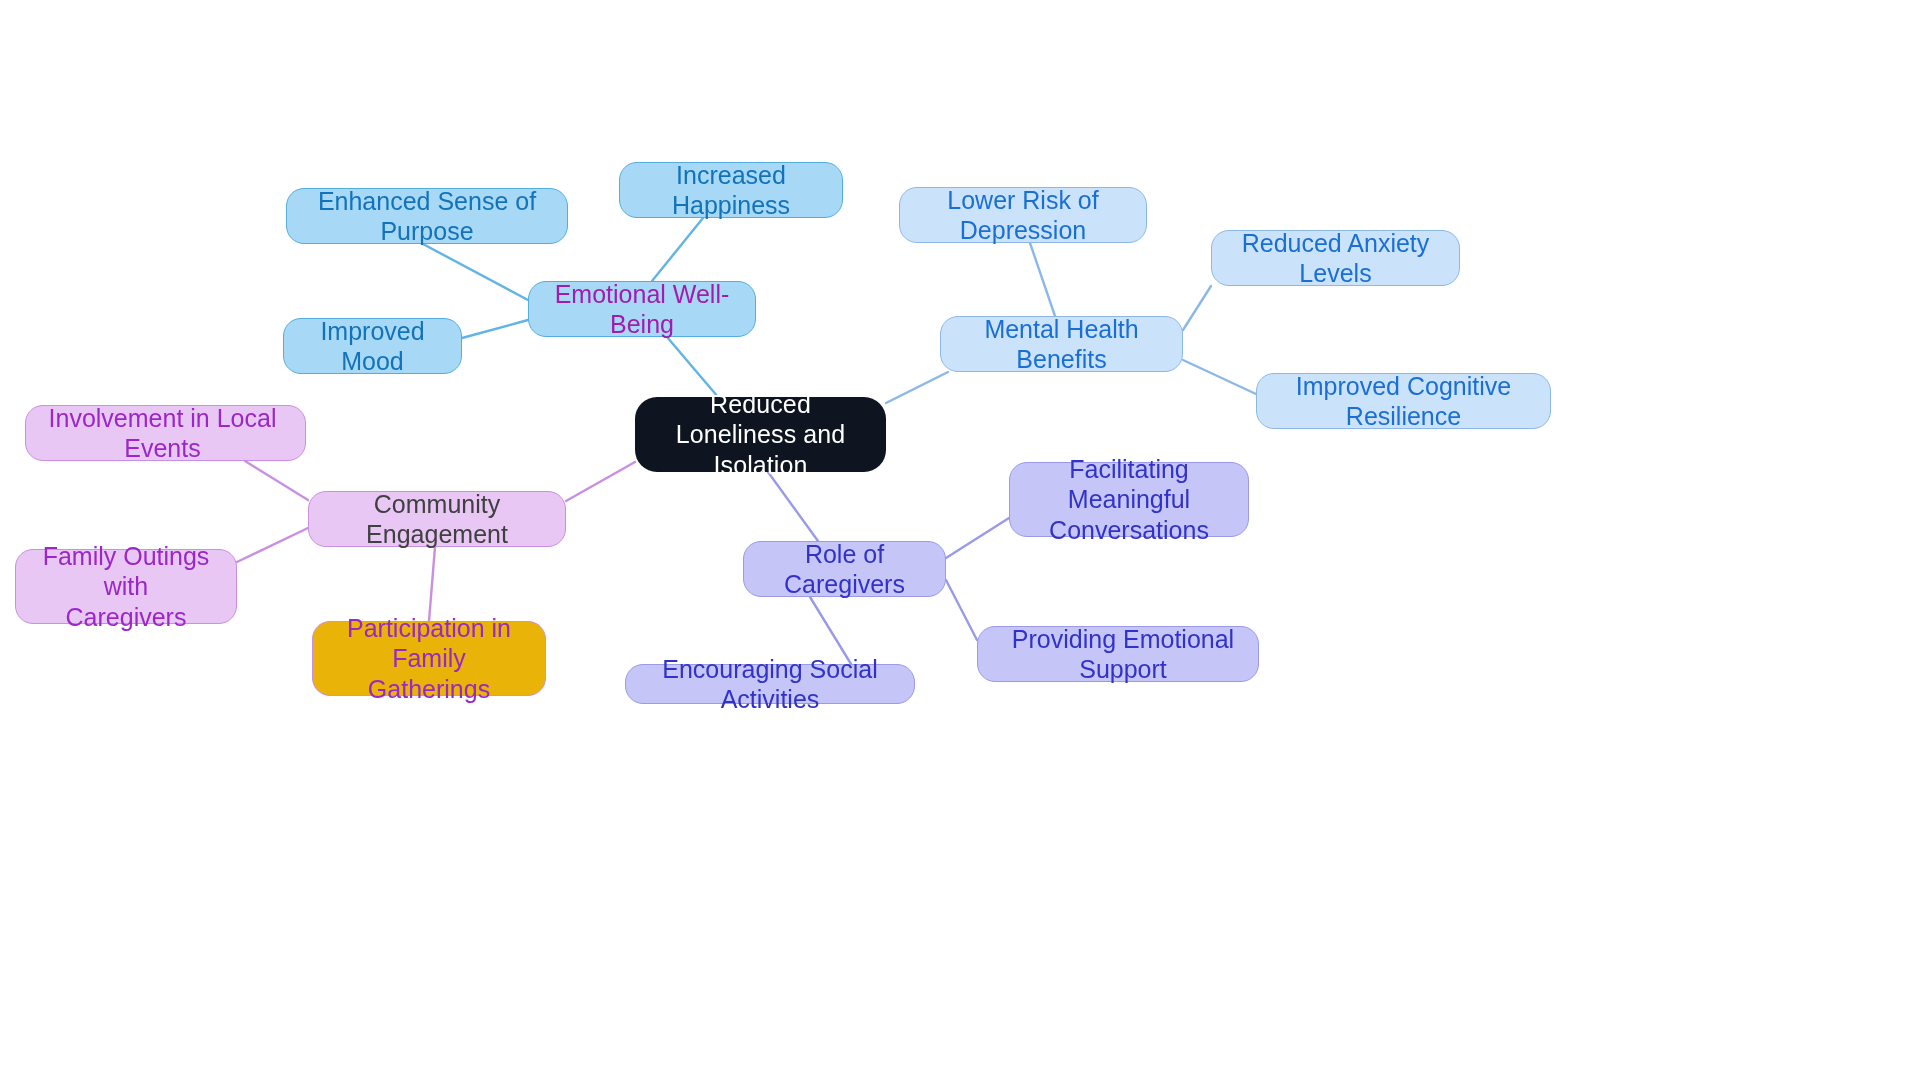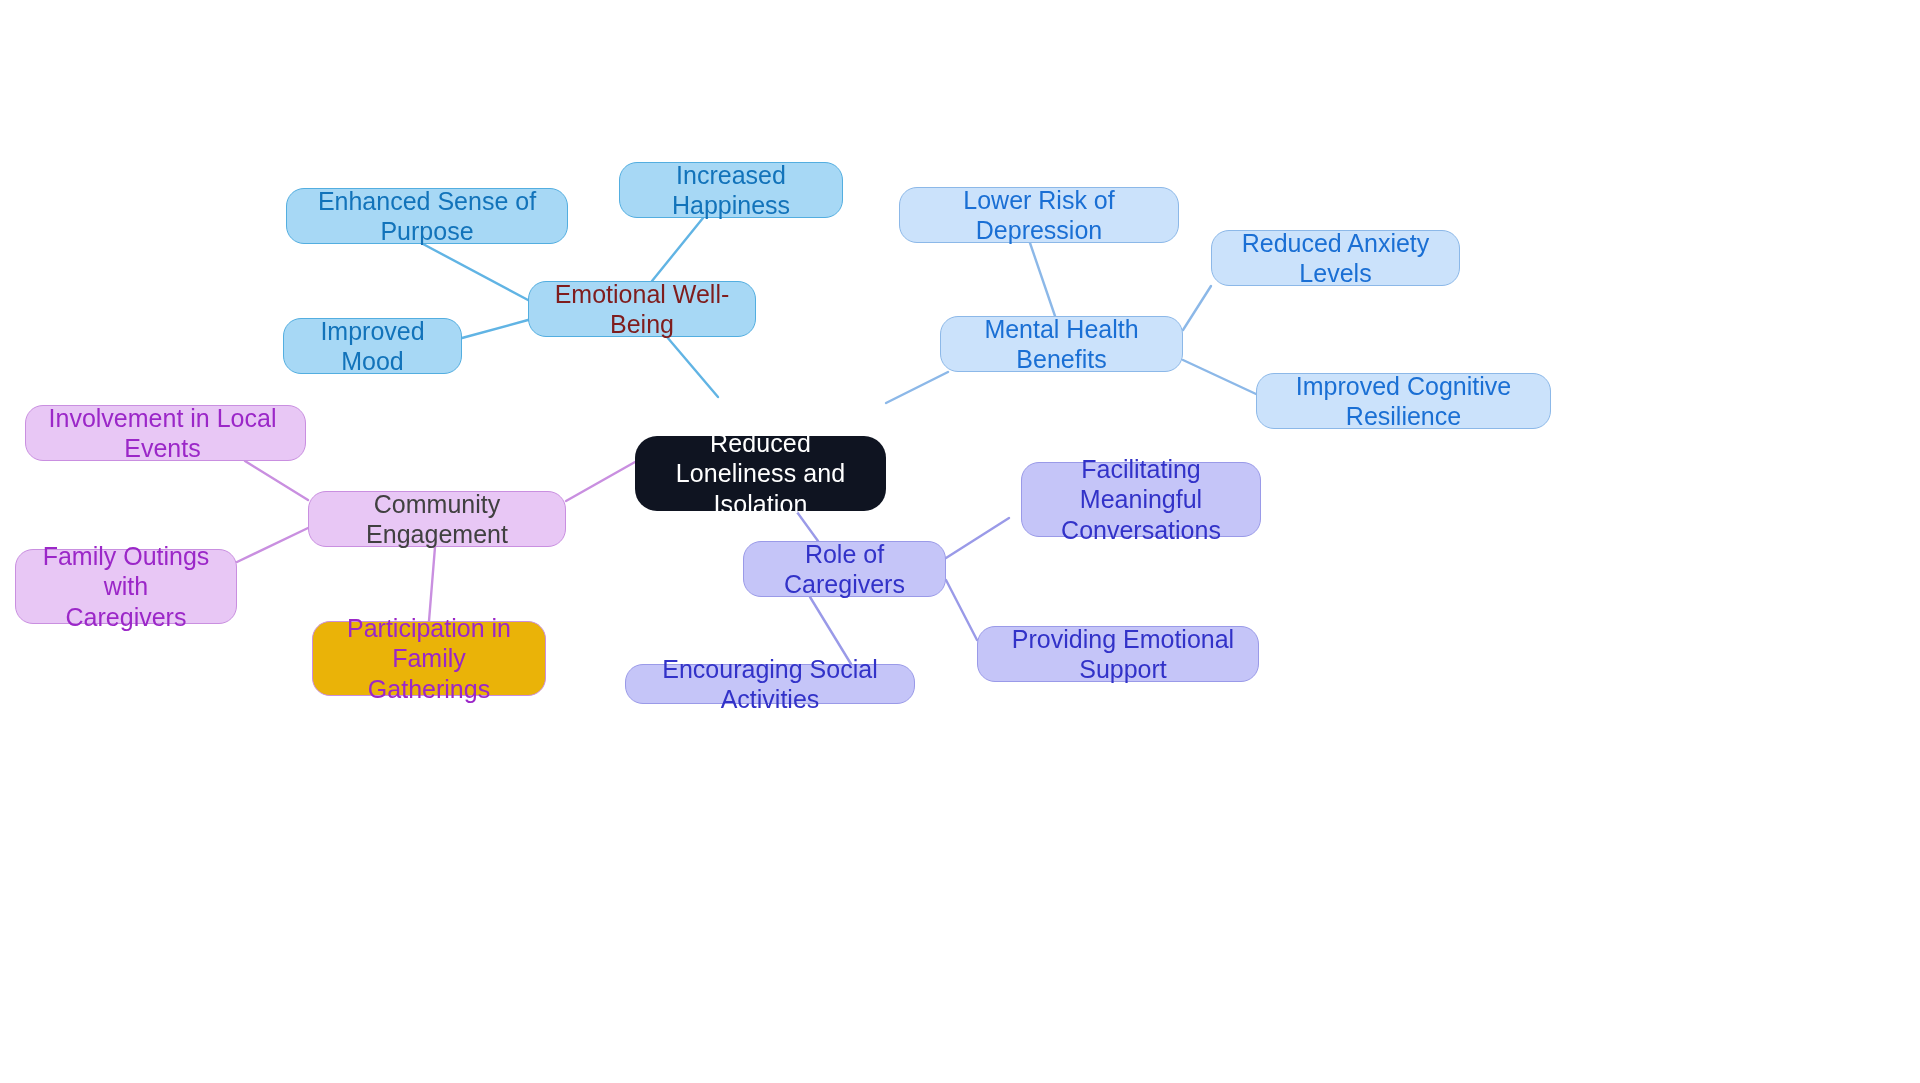--- a/index.html
+++ b/index.html
@@ -40,21 +40,20 @@
     border-width: 1.5px;
     line-height: 1.22;
     padding: 6px 14px;
     white-space: pre-line;
   }
   .node.root {
     border-radius: 22px;
     border-width: 0;
     font-size: 25px;
     letter-spacing: 0.1px;
-    margin-top: 39px;
   }
   .node.branch {
     font-size: 25px;
   }
   .node.leaf {
     font-size: 25px;
   }
 </style>
 </head>
 <body style="background: rgb(255, 255, 255);">
@@ -74,30 +73,30 @@
       <line x1="946" y1="580" x2="977" y2="640" stroke="#9a9ae8" stroke-width="2.4" stroke-linecap="round"></line>
       <line x1="810" y1="597" x2="851" y2="664" stroke="#9a9ae8" stroke-width="2.4" stroke-linecap="round"></line>
       <line x1="635" y1="462" x2="566" y2="501" stroke="#c98fe0" stroke-width="2.4" stroke-linecap="round"></line>
       <line x1="308" y1="500" x2="245" y2="461" stroke="#c98fe0" stroke-width="2.4" stroke-linecap="round"></line>
       <line x1="308" y1="528" x2="237" y2="562" stroke="#c98fe0" stroke-width="2.4" stroke-linecap="round"></line>
       <line x1="435" y1="547" x2="429" y2="621" stroke="#c98fe0" stroke-width="2.4" stroke-linecap="round"></line>
     </svg>
   <div id="node-layer">
       <div class="node root" style="left: 635px; top: 397px; width: 251px; height: 75px; background: rgb(15, 20, 33); color: rgb(255, 255, 255); border-color: rgb(15, 20, 33);"><span>Reduced Loneliness and
 Isolation</span></div>
-      <div class="node branch" style="left: 528px; top: 281px; width: 228px; height: 56px; background: rgb(167, 216, 245); color: #7f1d1d; border-color: rgb(83, 174, 224);"><span>Emotional Well-Being</span></div>
+      <div class="node branch" style="left: 528px; top: 281px; width: 228px; height: 56px; background: rgb(167, 216, 245); color: #a21caf; border-color: rgb(83, 174, 224);"><span>Emotional Well-Being</span></div>
       <div class="node leaf" style="left: 286px; top: 188px; width: 282px; height: 56px; background: rgb(167, 216, 245); color: rgb(18, 115, 186); border-color: rgb(83, 174, 224);"><span>Enhanced Sense of Purpose</span></div>
       <div class="node leaf" style="left: 619px; top: 162px; width: 224px; height: 56px; background: rgb(167, 216, 245); color: rgb(18, 115, 186); border-color: rgb(83, 174, 224);"><span>Increased Happiness</span></div>
       <div class="node leaf" style="left: 283px; top: 318px; width: 179px; height: 56px; background: rgb(167, 216, 245); color: rgb(18, 115, 186); border-color: rgb(83, 174, 224);"><span>Improved Mood</span></div>
       <div class="node branch" style="left: 940px; top: 316px; width: 243px; height: 56px; background: rgb(203, 226, 251); color: rgb(26, 111, 212); border-color: rgb(140, 184, 232);"><span>Mental Health Benefits</span></div>
-      <div class="node leaf" style="left: 899px; top: 187px; width: 280px; height: 56px; background: rgb(203, 226, 251); color: rgb(26, 111, 212); border-color: rgb(140, 184, 232);"><span>Lower Risk of Depression</span></div>
+      <div class="node leaf" style="left: 899px; top: 187px; width: 248px; height: 56px; background: rgb(203, 226, 251); color: rgb(26, 111, 212); border-color: rgb(140, 184, 232);"><span>Lower Risk of Depression</span></div>
       <div class="node leaf" style="left: 1211px; top: 230px; width: 249px; height: 56px; background: rgb(203, 226, 251); color: rgb(26, 111, 212); border-color: rgb(140, 184, 232);"><span>Reduced Anxiety Levels</span></div>
       <div class="node leaf" style="left: 1256px; top: 373px; width: 295px; height: 56px; background: rgb(203, 226, 251); color: rgb(26, 111, 212); border-color: rgb(140, 184, 232);"><span>Improved Cognitive Resilience</span></div>
       <div class="node branch" style="left: 743px; top: 541px; width: 203px; height: 56px; background: rgb(197, 197, 248); color: rgb(50, 50, 200); border-color: rgb(154, 154, 232);"><span>Role of Caregivers</span></div>
-      <div class="node leaf" style="left: 1009px; top: 462px; width: 240px; height: 75px; background: rgb(197, 197, 248); color: rgb(50, 50, 200); border-color: rgb(154, 154, 232); margin-left: 12px;"><span>Facilitating Meaningful
+      <div class="node leaf" style="left: 1009px; top: 462px; width: 240px; height: 75px; background: rgb(197, 197, 248); color: rgb(50, 50, 200); border-color: rgb(154, 154, 232);"><span>Facilitating Meaningful
 Conversations</span></div>
       <div class="node leaf" style="left: 977px; top: 626px; width: 282px; height: 56px; background: rgb(197, 197, 248); color: rgb(50, 50, 200); border-color: rgb(154, 154, 232); padding-left: 24px;"><span>Providing Emotional Support</span></div>
       <div class="node leaf" style="left: 625px; top: 664px; width: 290px; height: 40px; background: rgb(197, 197, 248); color: rgb(50, 50, 200); border-color: rgb(154, 154, 232);"><span>Encouraging Social Activities</span></div>
       <div class="node branch" style="left: 308px; top: 491px; width: 258px; height: 56px; background: rgb(232, 199, 245); color: #404040; border-color: rgb(201, 143, 224); text-align: center;"><span>Community Engagement</span></div>
       <div class="node leaf" style="left: 25px; top: 405px; width: 281px; height: 56px; background: rgb(232, 199, 245); color: rgb(155, 39, 200); border-color: rgb(201, 143, 224); padding-left: 8px;"><span>Involvement in Local Events</span></div>
       <div class="node leaf" style="left: 15px; top: 549px; width: 222px; height: 75px; background: rgb(232, 199, 245); color: rgb(155, 39, 200); border-color: rgb(201, 143, 224);"><span>Family Outings with
 Caregivers</span></div>
       <div class="node leaf" style="left: 312px; top: 621px; width: 234px; height: 75px; background: #eab308; color: rgb(155, 39, 200); border-color: rgb(201, 143, 224); text-align: center;"><span>Participation in Family
 Gatherings</span></div>
     </div>

